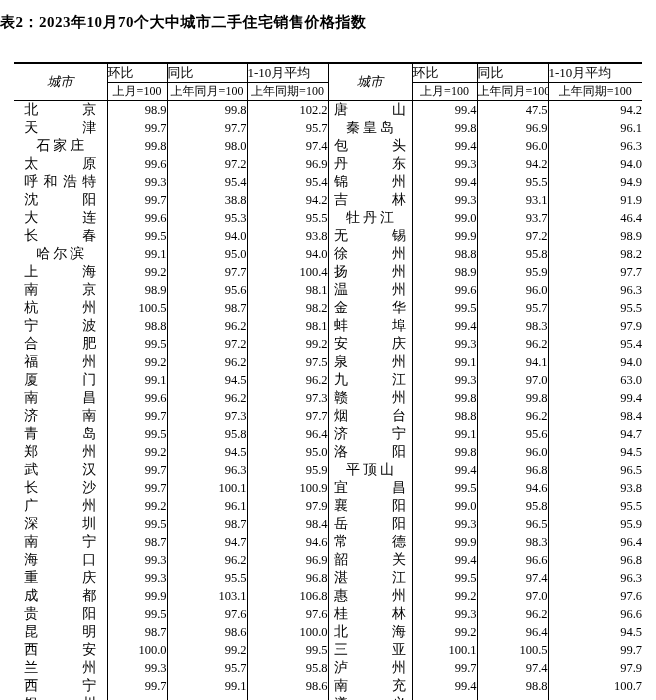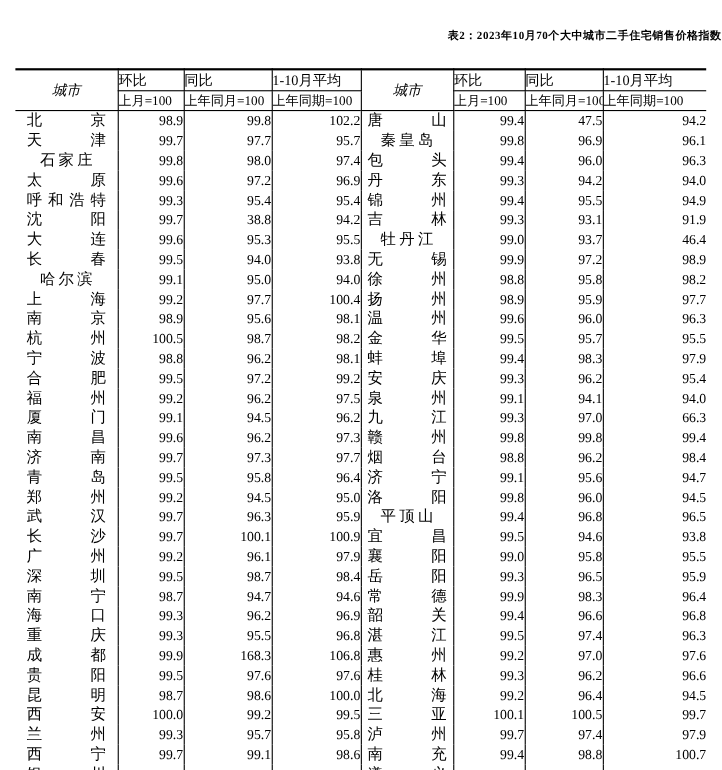--- a/index.html
+++ b/index.html
@@ -6,23 +6,23 @@
   .page{
     position:relative;
     width:656px;height:700px;
     background:#ffffff;
     font-family:"Liberation Serif","DejaVu Serif",serif;
     color:#000;
     overflow:hidden;
   }
   .title{
     position:absolute;
-    left:0;top:25px;width:656px;
-    text-align:right;
-    font-size:10px;
+    left:0;top:13px;width:656px;
+    text-align:left;
+    font-size:15px;
     font-weight:bold;
     letter-spacing:0.5px;
   }
   table.price-table{
     position:absolute;
     left:14px;top:62px;
     width:628px;
     border-collapse:collapse;
     table-layout:fixed;
     border-top:2.5px solid #000;
@@ -45,21 +45,21 @@
   }
   .h-top{
     height:18px;
     font-size:13px;
     text-align:left;
     border-bottom:1px solid #000;
   }
   .h-base{
     height:17px;
     font-size:12px;
-    text-align:left;
+    text-align:center;
     border-bottom:1.5px solid #000;
   }
   
   .price-table tbody td{height:16.8px;}
   .c-num{
     font-size:12.5px;
     text-align:right;
     padding-right:7px;
   }
   .c-city{
@@ -367,21 +367,21 @@
             </span></td>
           <td class="c-num">99.1</td>
           <td class="c-num">94.5</td>
           <td class="c-num">96.2</td>
           <td class="c-city r"><span class="city j2">
               <span>九</span>
               <span>江</span>
             </span></td>
           <td class="c-num">99.3</td>
           <td class="c-num">97.0</td>
-          <td class="c-num no-r">66.3</td>
+          <td class="c-num no-r">63.0</td>
         </tr>
         <tr>
           <td class="c-city"><span class="city j2">
               <span>南</span>
               <span>昌</span>
             </span></td>
           <td class="c-num">99.6</td>
           <td class="c-num">96.2</td>
           <td class="c-num">97.3</td>
           <td class="c-city r"><span class="city j2">
@@ -552,21 +552,21 @@
           <td class="c-num">99.5</td>
           <td class="c-num">97.4</td>
           <td class="c-num no-r">96.3</td>
         </tr>
         <tr>
           <td class="c-city"><span class="city j2">
               <span>成</span>
               <span>都</span>
             </span></td>
           <td class="c-num">99.9</td>
-          <td class="c-num">168.3</td>
+          <td class="c-num">103.1</td>
           <td class="c-num">106.8</td>
           <td class="c-city r"><span class="city j2">
               <span>惠</span>
               <span>州</span>
             </span></td>
           <td class="c-num">99.2</td>
           <td class="c-num">97.0</td>
           <td class="c-num no-r">97.6</td>
         </tr>
         <tr>

